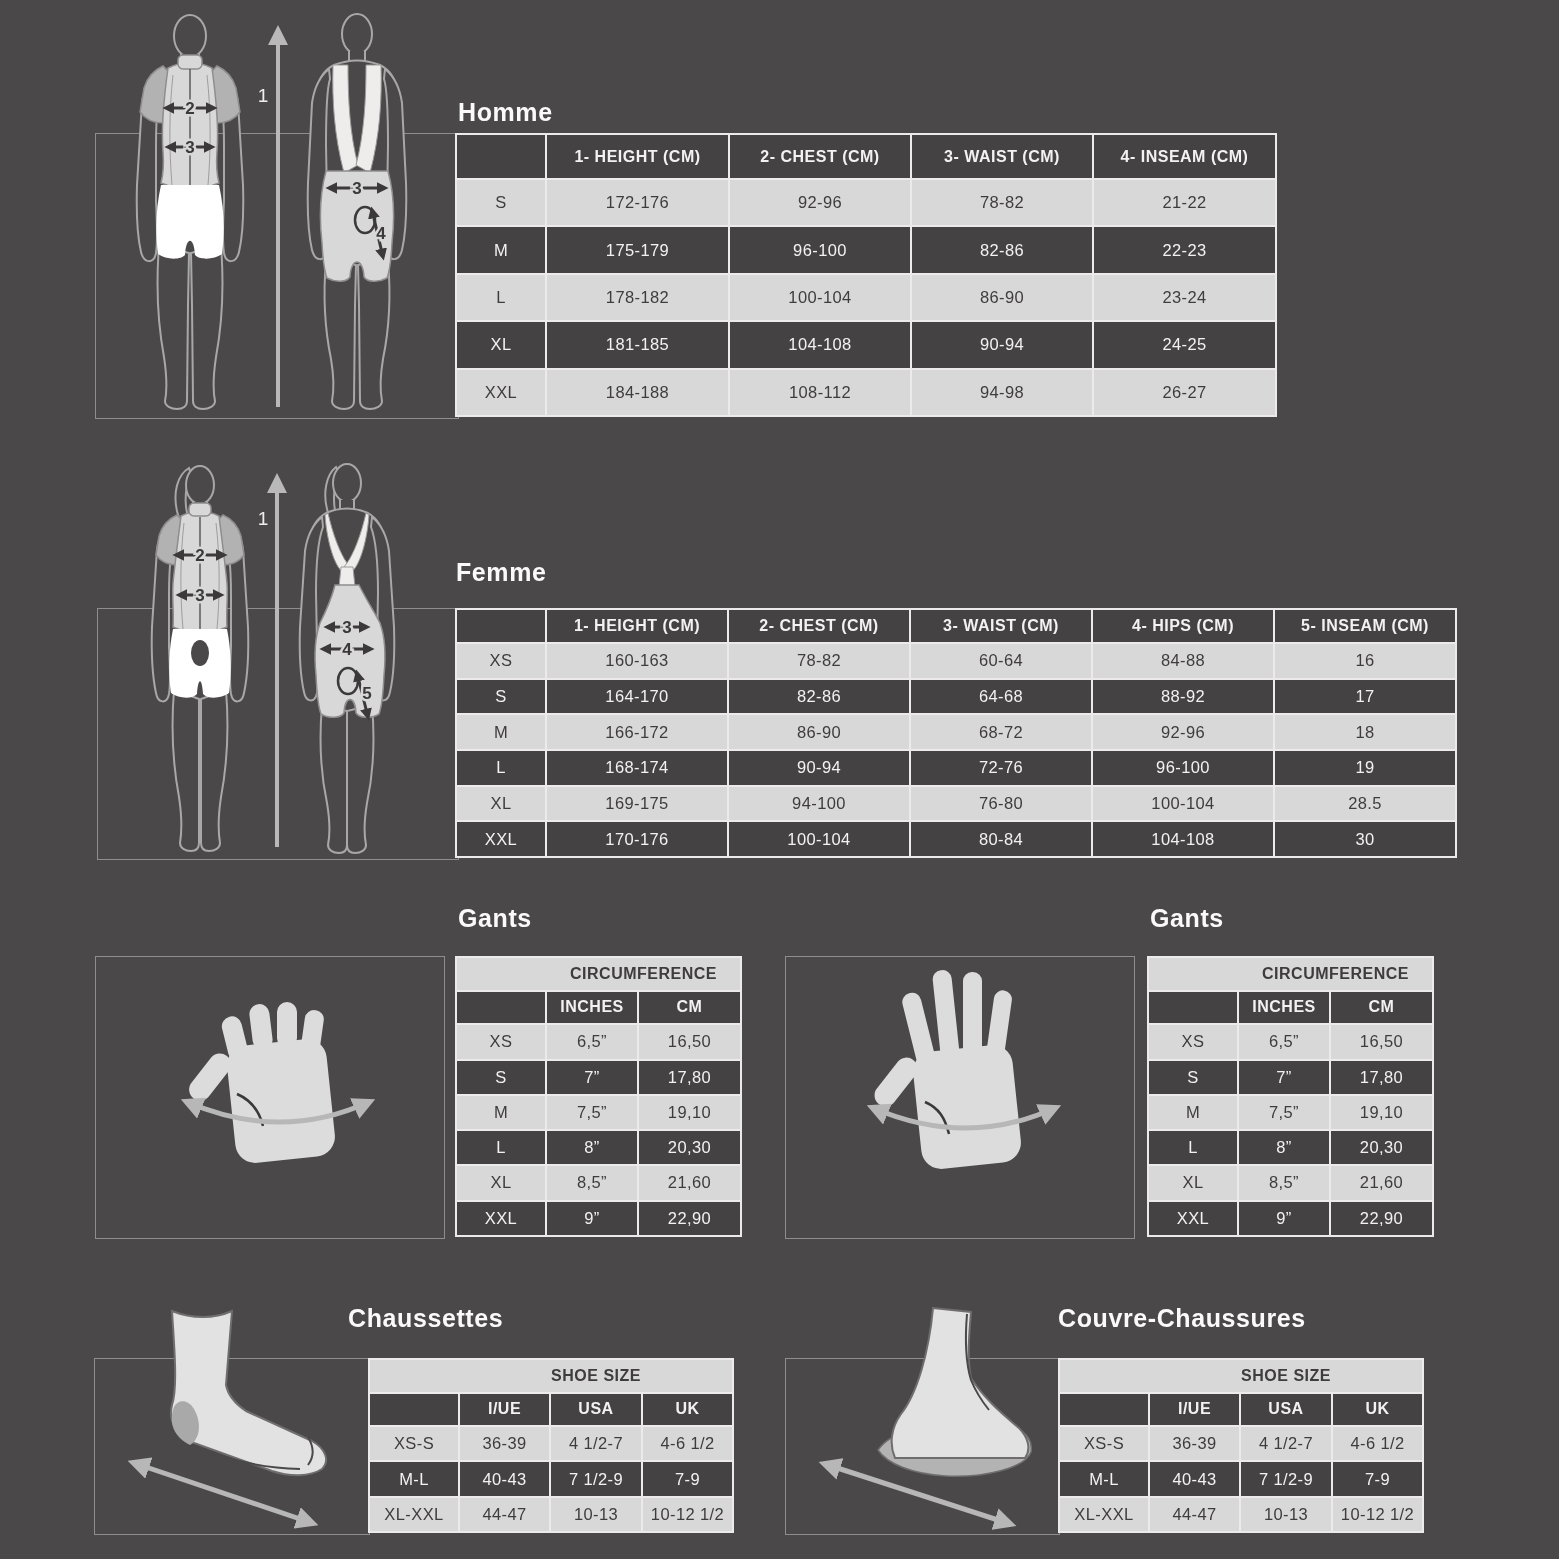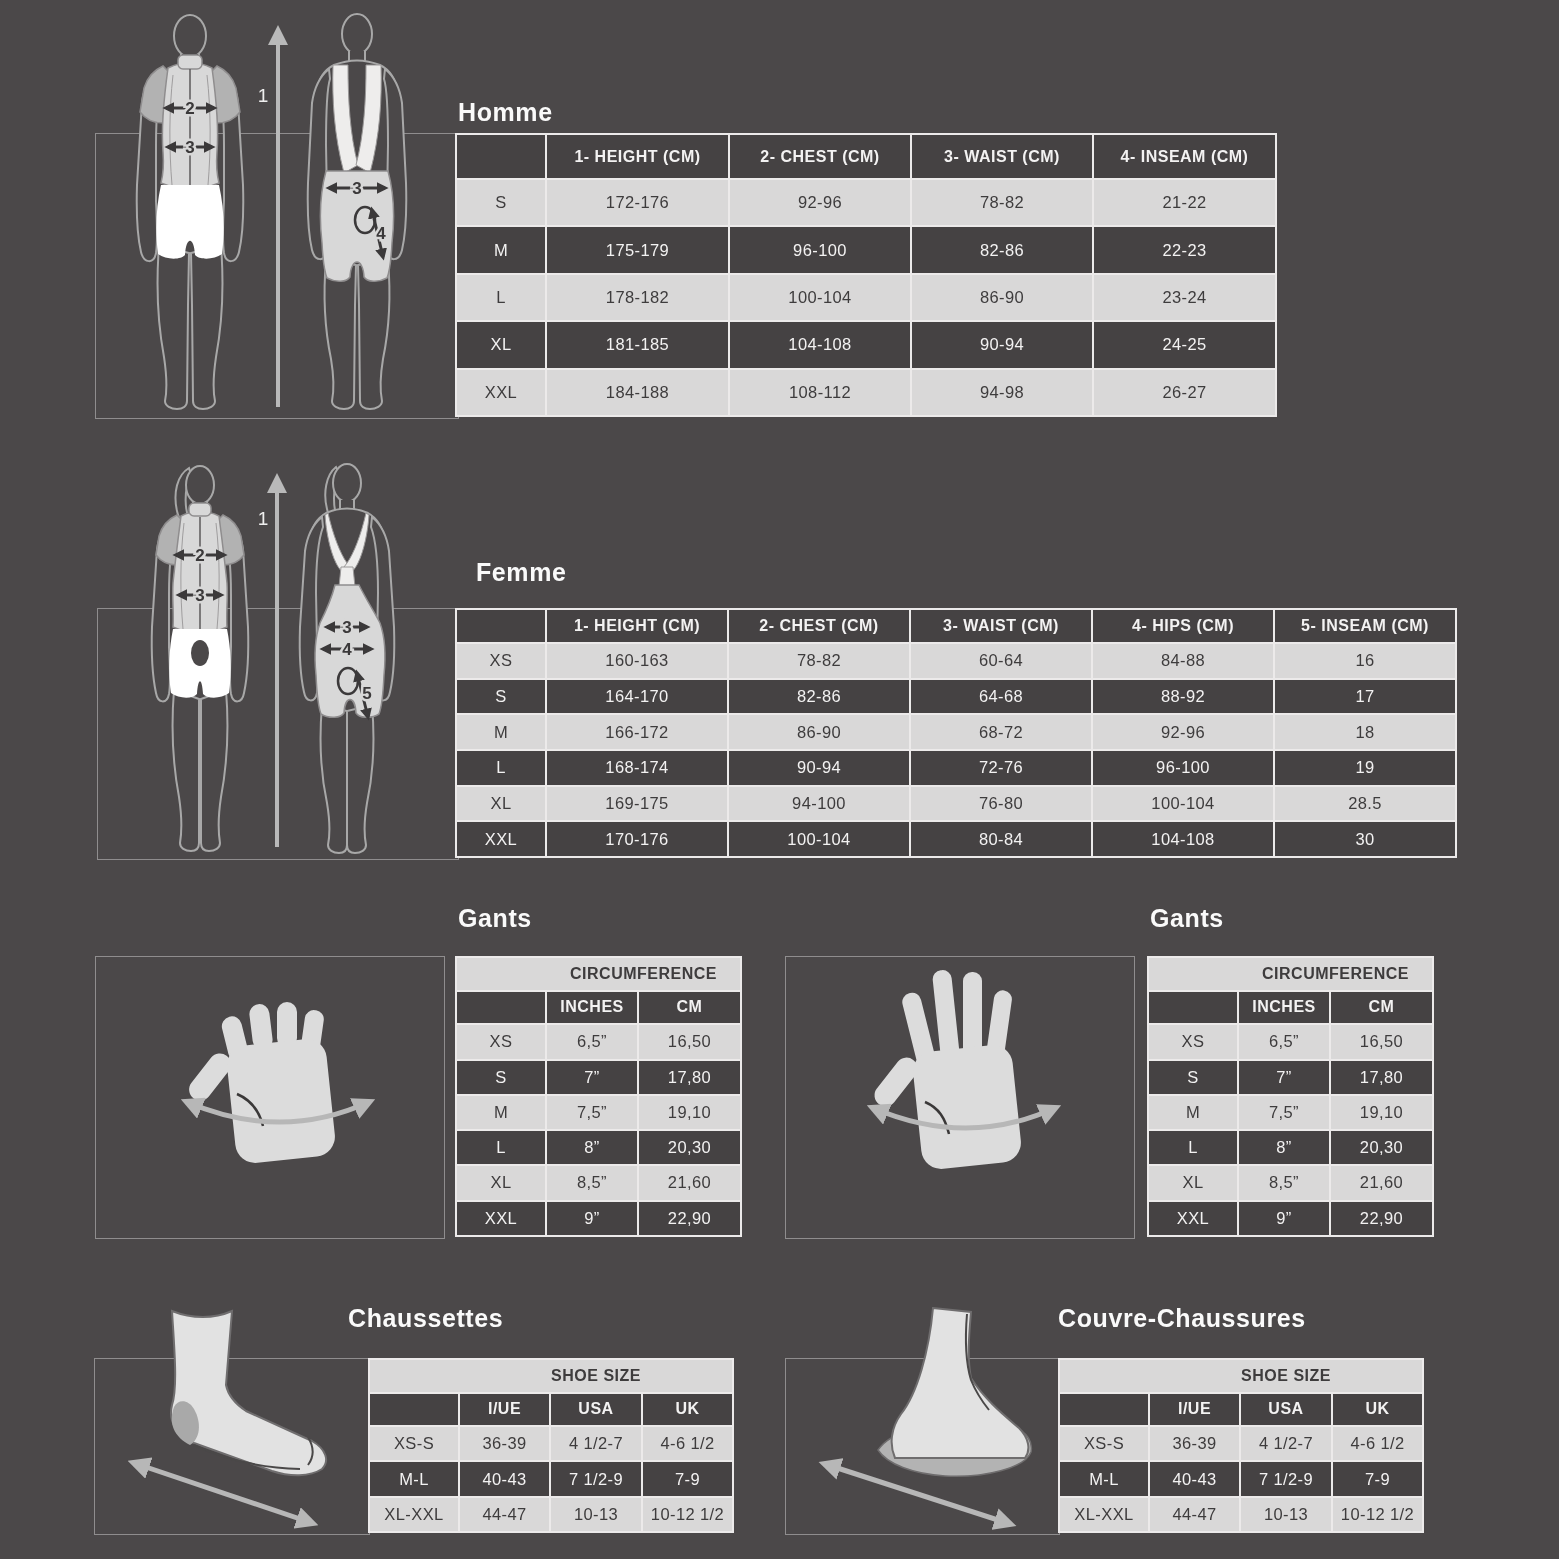--- a/index.html
+++ b/index.html
@@ -152,21 +152,21 @@
     <tr class="light">
       <td>XXL</td>
       <td>184-188</td>
       <td>108-112</td>
       <td>94-98</td>
       <td>26-27</td>
     </tr>
   </tbody>
     </table>
 
-  <div class="title" style="left:476px;top:558px;">Femme</div>
+  <div class="title" style="left:456px;top:558px;">Femme</div>
   <div class="ibox" style="left:97px;top:608px;width:360px;height:250px;"></div>
 
   <svg class="fig" style="left:95px;top:455px;" width="370" height="405" viewBox="0 0 370 405">
 
     <g>
       <path class="skin" d="M94,13 C82,20 78,38 82,56 C84,66 90,70 95,68 C90,56 88,36 96,20 Z"></path>
       <ellipse class="skin" cx="105" cy="30" rx="14" ry="19"></ellipse>
       <path class="skin" d="M98,47 L98,57 L112,57 L112,47"></path>
       <path class="skin" d="M80,62 C69,69 64,80 62,94 L57,172 C56,202 58,224 61,238 C63,249 72,249 74,239 C76,227 75,210 74,192 L74,140 C74,116 76,90 81,74 Z"></path>
       <path class="skin" d="M130,62 C141,69 146,80 148,94 L153,172 C154,202 152,224 149,238 C147,249 138,249 136,239 C134,227 135,210 136,192 L136,140 C136,116 134,90 129,74 Z"></path>

